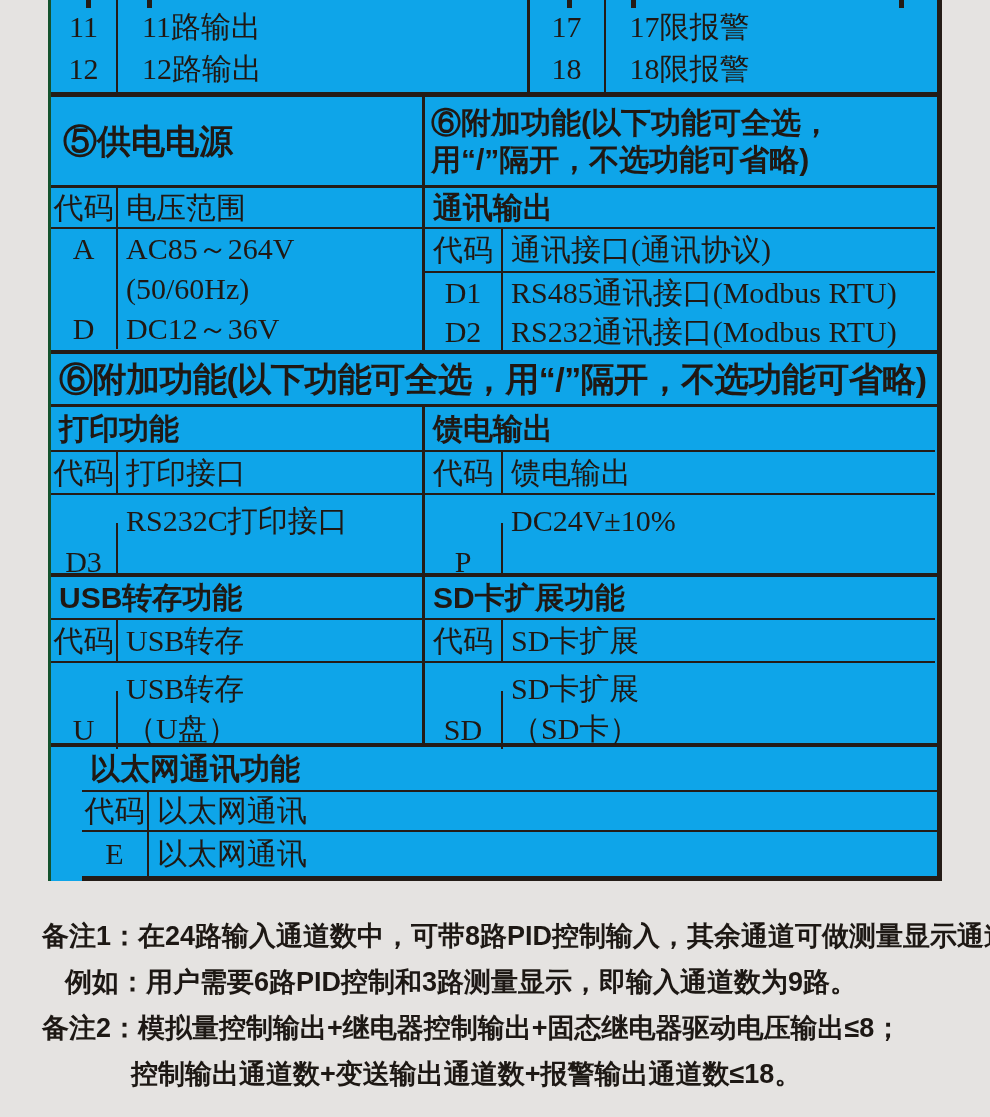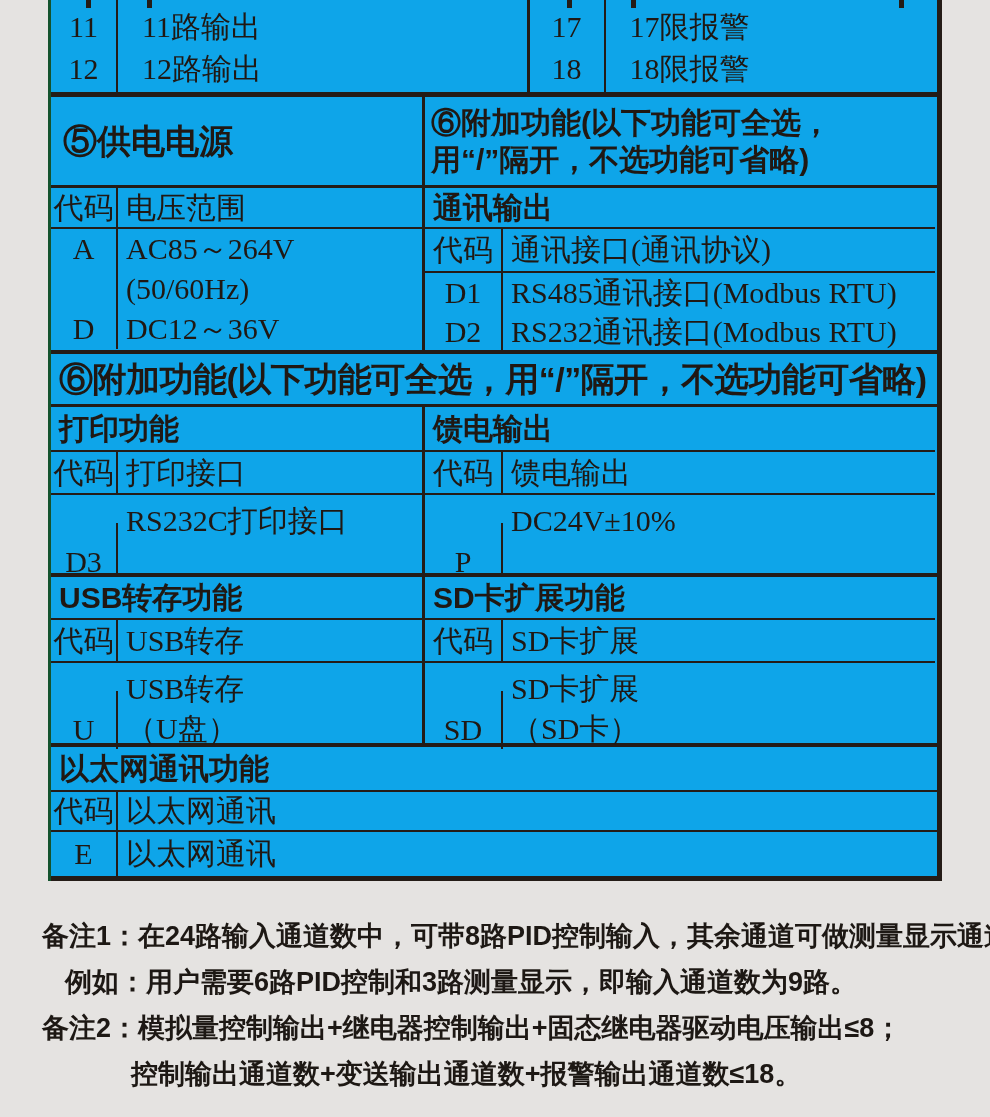--- a/index.html
+++ b/index.html
@@ -78,21 +78,21 @@
   .hdrrow { height:43px; border-bottom:2px solid #241c17; display:flex; flex:none; }
   .hdrrow .cc-l { width:67px; } .hdrrow .cc-r { width:78px; }
   .bodyarea { flex:1; display:flex; }
   .bodyarea .cc-l, .bodyarea .cc-r { border-right:2px solid #241c17; flex:none;
       display:flex; justify-content:center; align-items:flex-start; padding-top:24px;margin-top:28px; }
   .bodyarea .cc-l { width:67px; } .bodyarea .cc-r { width:78px; }
   .bodyarea .dd { flex:1; padding-left:8px; padding-top:6px; }
   .bodyarea .dd .ln { height:40px; display:flex; align-items:center; }
 
   
-  .secG { height:134px; border-bottom:5px solid #241c17; display:flex; flex-direction:column; }
+  .secG { height:134px; border-bottom:5px solid #241c17; display:flex; flex-direction:column;margin-left:31px; }
   .secG .titlerowG { height:45px; border-bottom:2px solid #241c17; display:flex; align-items:center; padding-left:8px; flex:none; }
   .secG .hdrrowG { height:40px; border-bottom:2px solid #241c17; display:flex; flex:none; }
   .secG .hdrrowG .cc-l { width:67px; }
   .secG .bodyrowG { flex:1; display:flex; }
   .secG .bodyrowG .cc-l { width:67px; border-right:2px solid #241c17; display:flex; align-items:center; justify-content:center; flex:none; }
   .secG .bodyrowG .dd { flex:1; display:flex; align-items:center; padding-left:8px; }
 
   
   .notes { position:absolute; left:0; top:913px; width:990px;
     font-family:"Liberation Sans", sans-serif; font-weight:bold; font-size:27px; color:#1d1814; }

